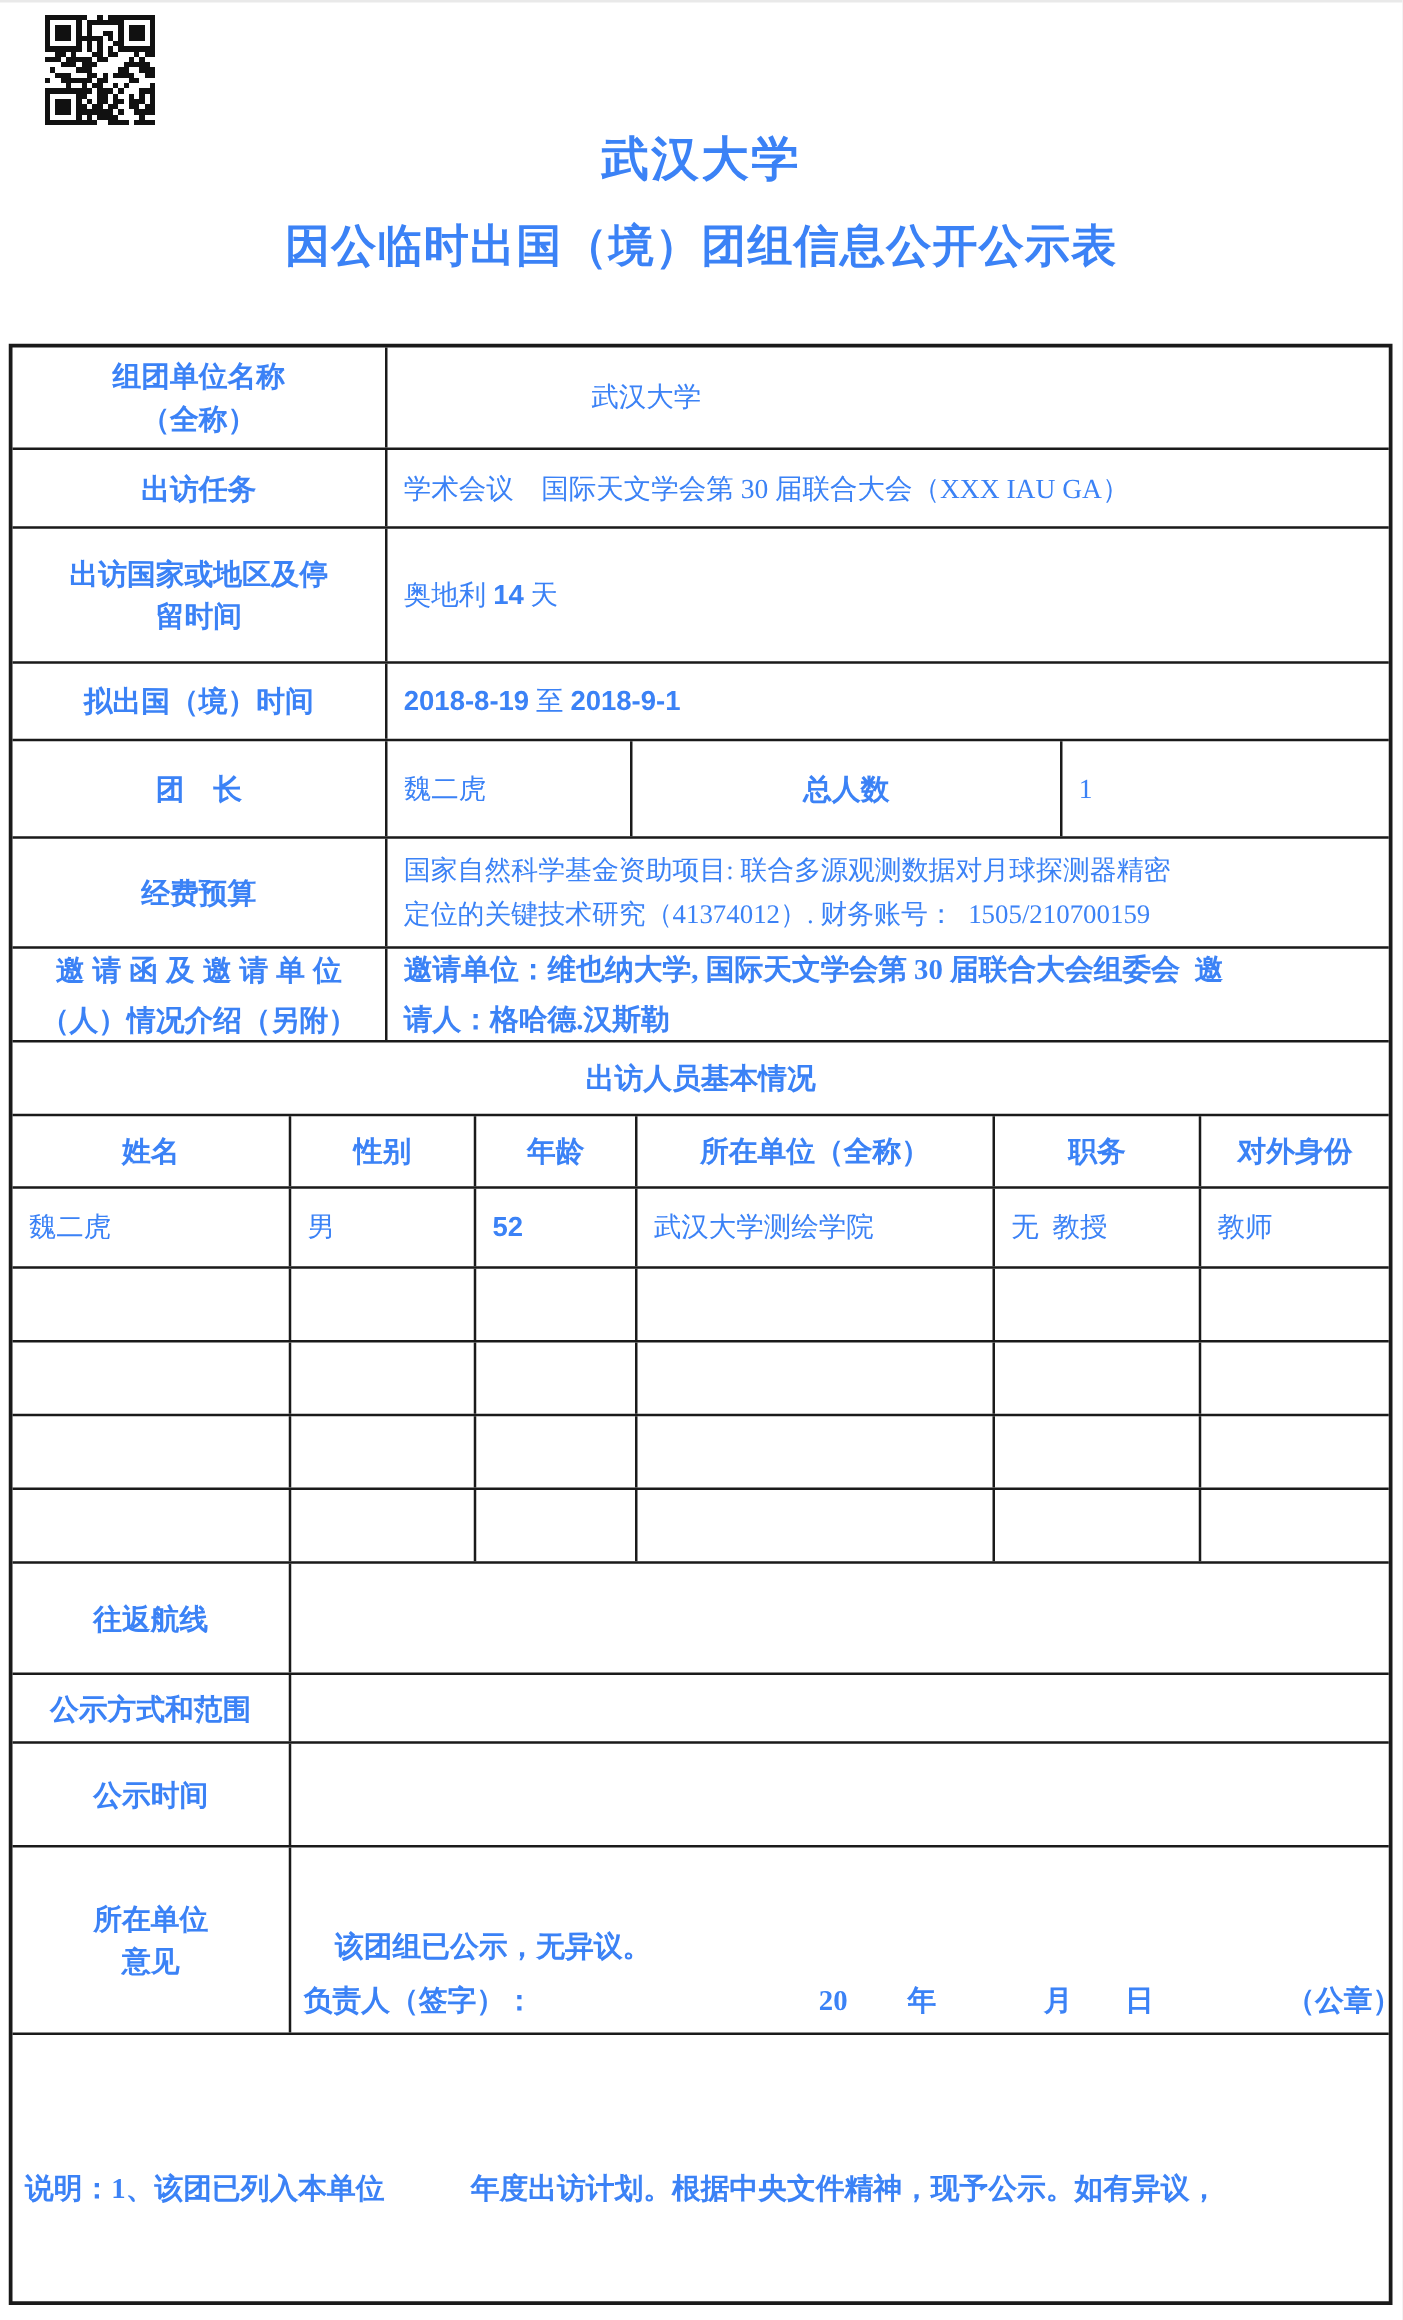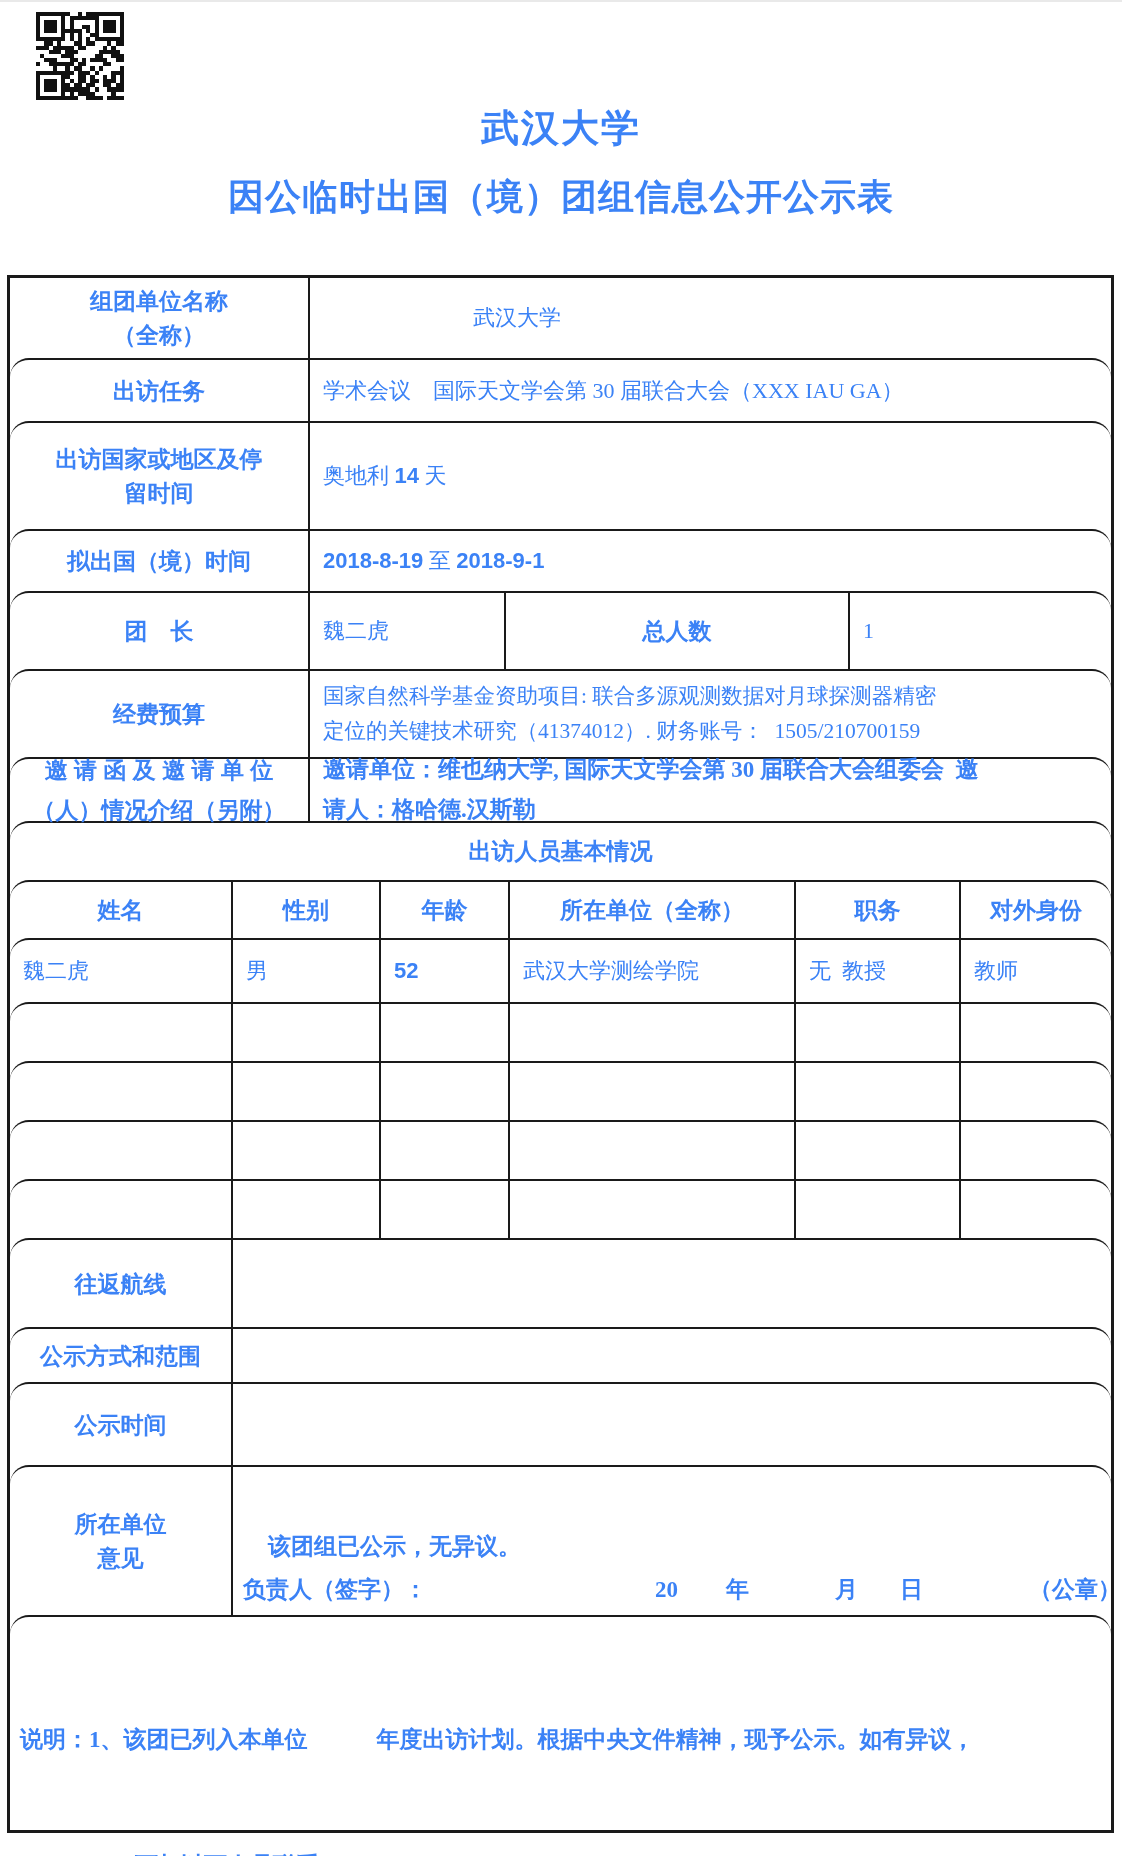--- a/index.html
+++ b/index.html
@@ -22,21 +22,21 @@
   .subtitle{
     margin-top:24px;text-align:center;
     font-family:"Liberation Sans","DejaVu Sans",sans-serif;
     font-weight:bold;font-size:36px;line-height:46px;letter-spacing:1px;
   }
   .tbl{
     position:absolute;left:7px;top:273px;width:1107px;
     border:3px solid #1a1a1a;
     box-sizing:border-box;
   }
-  .row{display:flex;box-sizing:border-box;border-radius:19px;}
+  .row{display:flex;box-sizing:border-box;}
   .row + .row{border-top:2px solid #1a1a1a;}
   .cell{
     box-sizing:border-box;position:relative;
     display:flex;flex-direction:column;justify-content:center;
     white-space:pre-wrap;
   }
   .cell + .cell{border-left:2px solid #1a1a1a;}
   .lbl{
     align-items:center;text-align:center;
     font-family:"Liberation Sans","DejaVu Sans",sans-serif;
@@ -409,21 +409,21 @@
     </div>
 
     <div class="row" style="height:88px">
       <div class="cell lbl w298">经费预算</div>
       <div class="cell val grow" style="line-height:35px;font-size:21.5px;">
         <div>国家自然科学基金资助项目: 联合多源观测数据对月球探测器精密</div>
         <div>定位的关键技术研究（41374012）. 财务账号：  1505/210700159</div>
       </div>
     </div>
 
-    <div class="row" style="height:64px">
+    <div class="row" style="height:75px">
       <div class="cell lbl w298" style="line-height:40px;">
         <div>邀 请 函 及 邀 请 单 位</div>
         <div>（人）情况介绍（另附）</div>
       </div>
       <div class="cell val grow boldserif" style="line-height:40px;font-size:23px;">
         <div>邀请单位：维也纳大学, 国际天文学会第 30 届联合大会组委会  邀</div>
         <div>请人：格哈德.汉斯勒</div>
       </div>
     </div>
 

